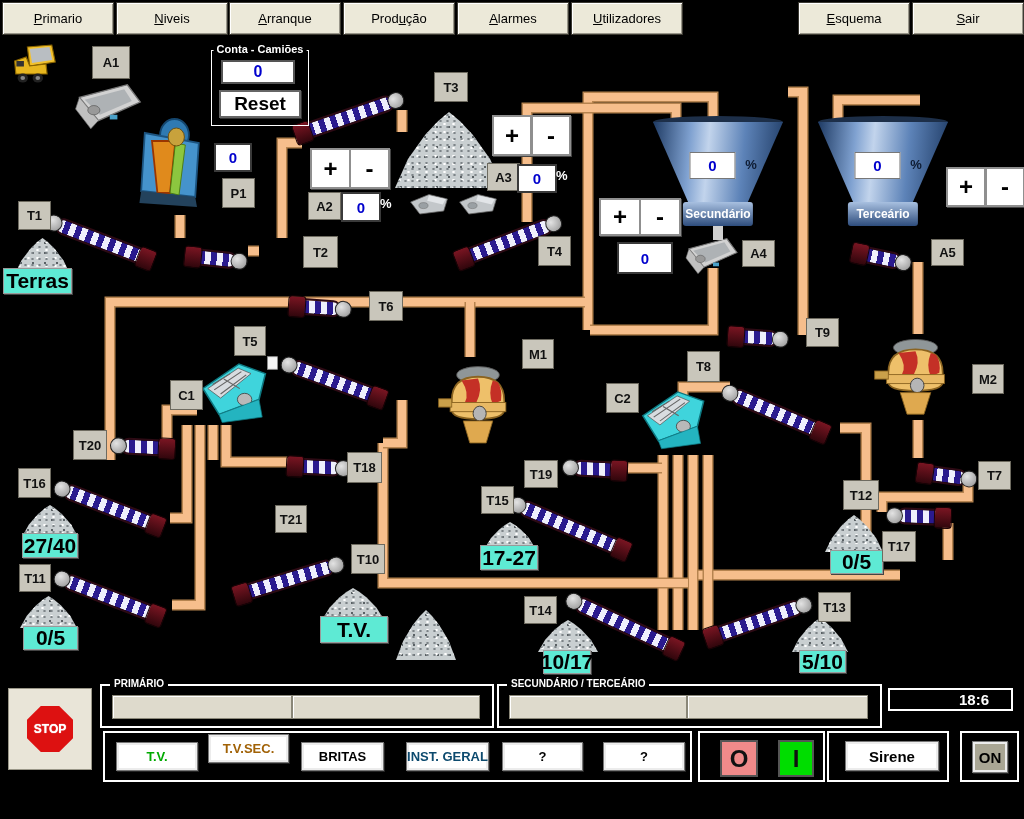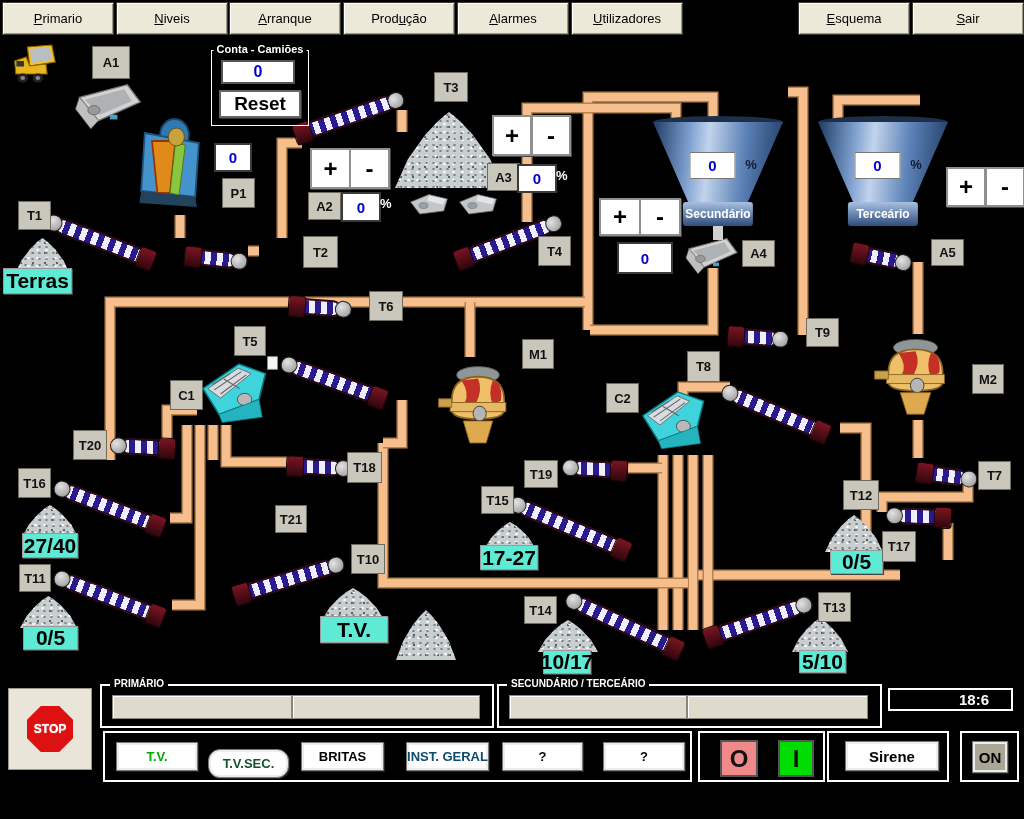--- a/index.html
+++ b/index.html
@@ -173,21 +173,21 @@
     <div class="bar" style="left:188px;top:9px;width:179px;height:22px;"></div>
   </div>
   <div class="panel" style="left:100px;top:684px;width:390px;height:40px;">
     <div class="grouplabel">PRIMÁRIO</div>
     <div class="bar" style="left:10px;top:9px;width:178px;height:22px;"></div>
     <div class="bar" style="left:190px;top:9px;width:186px;height:22px;"></div>
   </div>
 
   <div class="panel" style="left:103px;top:731px;width:585px;height:47px;" id="viewpanel">
       <div class="wbtn" style="left: 11px; top: 9px; width: 80px; height: 27px; color: rgb(0, 170, 0);">T.V.</div>
-      <div class="wbtn" style="left: 103px; top: 16px; width: 79px; height: 27px; color: #14532d; border-radius: 12px;">T.V.SEC.</div>
+      <div class="wbtn" style="left: 103px; top: 1px; width: 79px; height: 27px; color: #a16207;">T.V.SEC.</div>
       <div class="wbtn" style="left: 196px; top: 9px; width: 81px; height: 27px; color: rgb(0, 0, 0);">BRITAS</div>
       <div class="wbtn" style="left: 301px; top: 9px; width: 81px; height: 27px; color: #0c4a6e;">INST. GERAL</div>
       <div class="wbtn" style="left: 397px; top: 9px; width: 79px; height: 27px; color: rgb(0, 0, 0);">?</div>
       <div class="wbtn" style="left: 498px; top: 9px; width: 80px; height: 27px; color: rgb(0, 0, 0);">?</div>
     </div>
   <div class="panel" style="left:698px;top:731px;width:123px;height:47px;">
     <div class="oi-btn" style="left:20px;top:7px;width:34px;height:33px;background:#f08a8a;">O</div>
     <div class="oi-btn" style="left:78px;top:7px;width:32px;height:33px;background:#00dd00;">I</div>
   </div>
   <div class="panel" style="left:827px;top:731px;width:118px;height:47px;">

